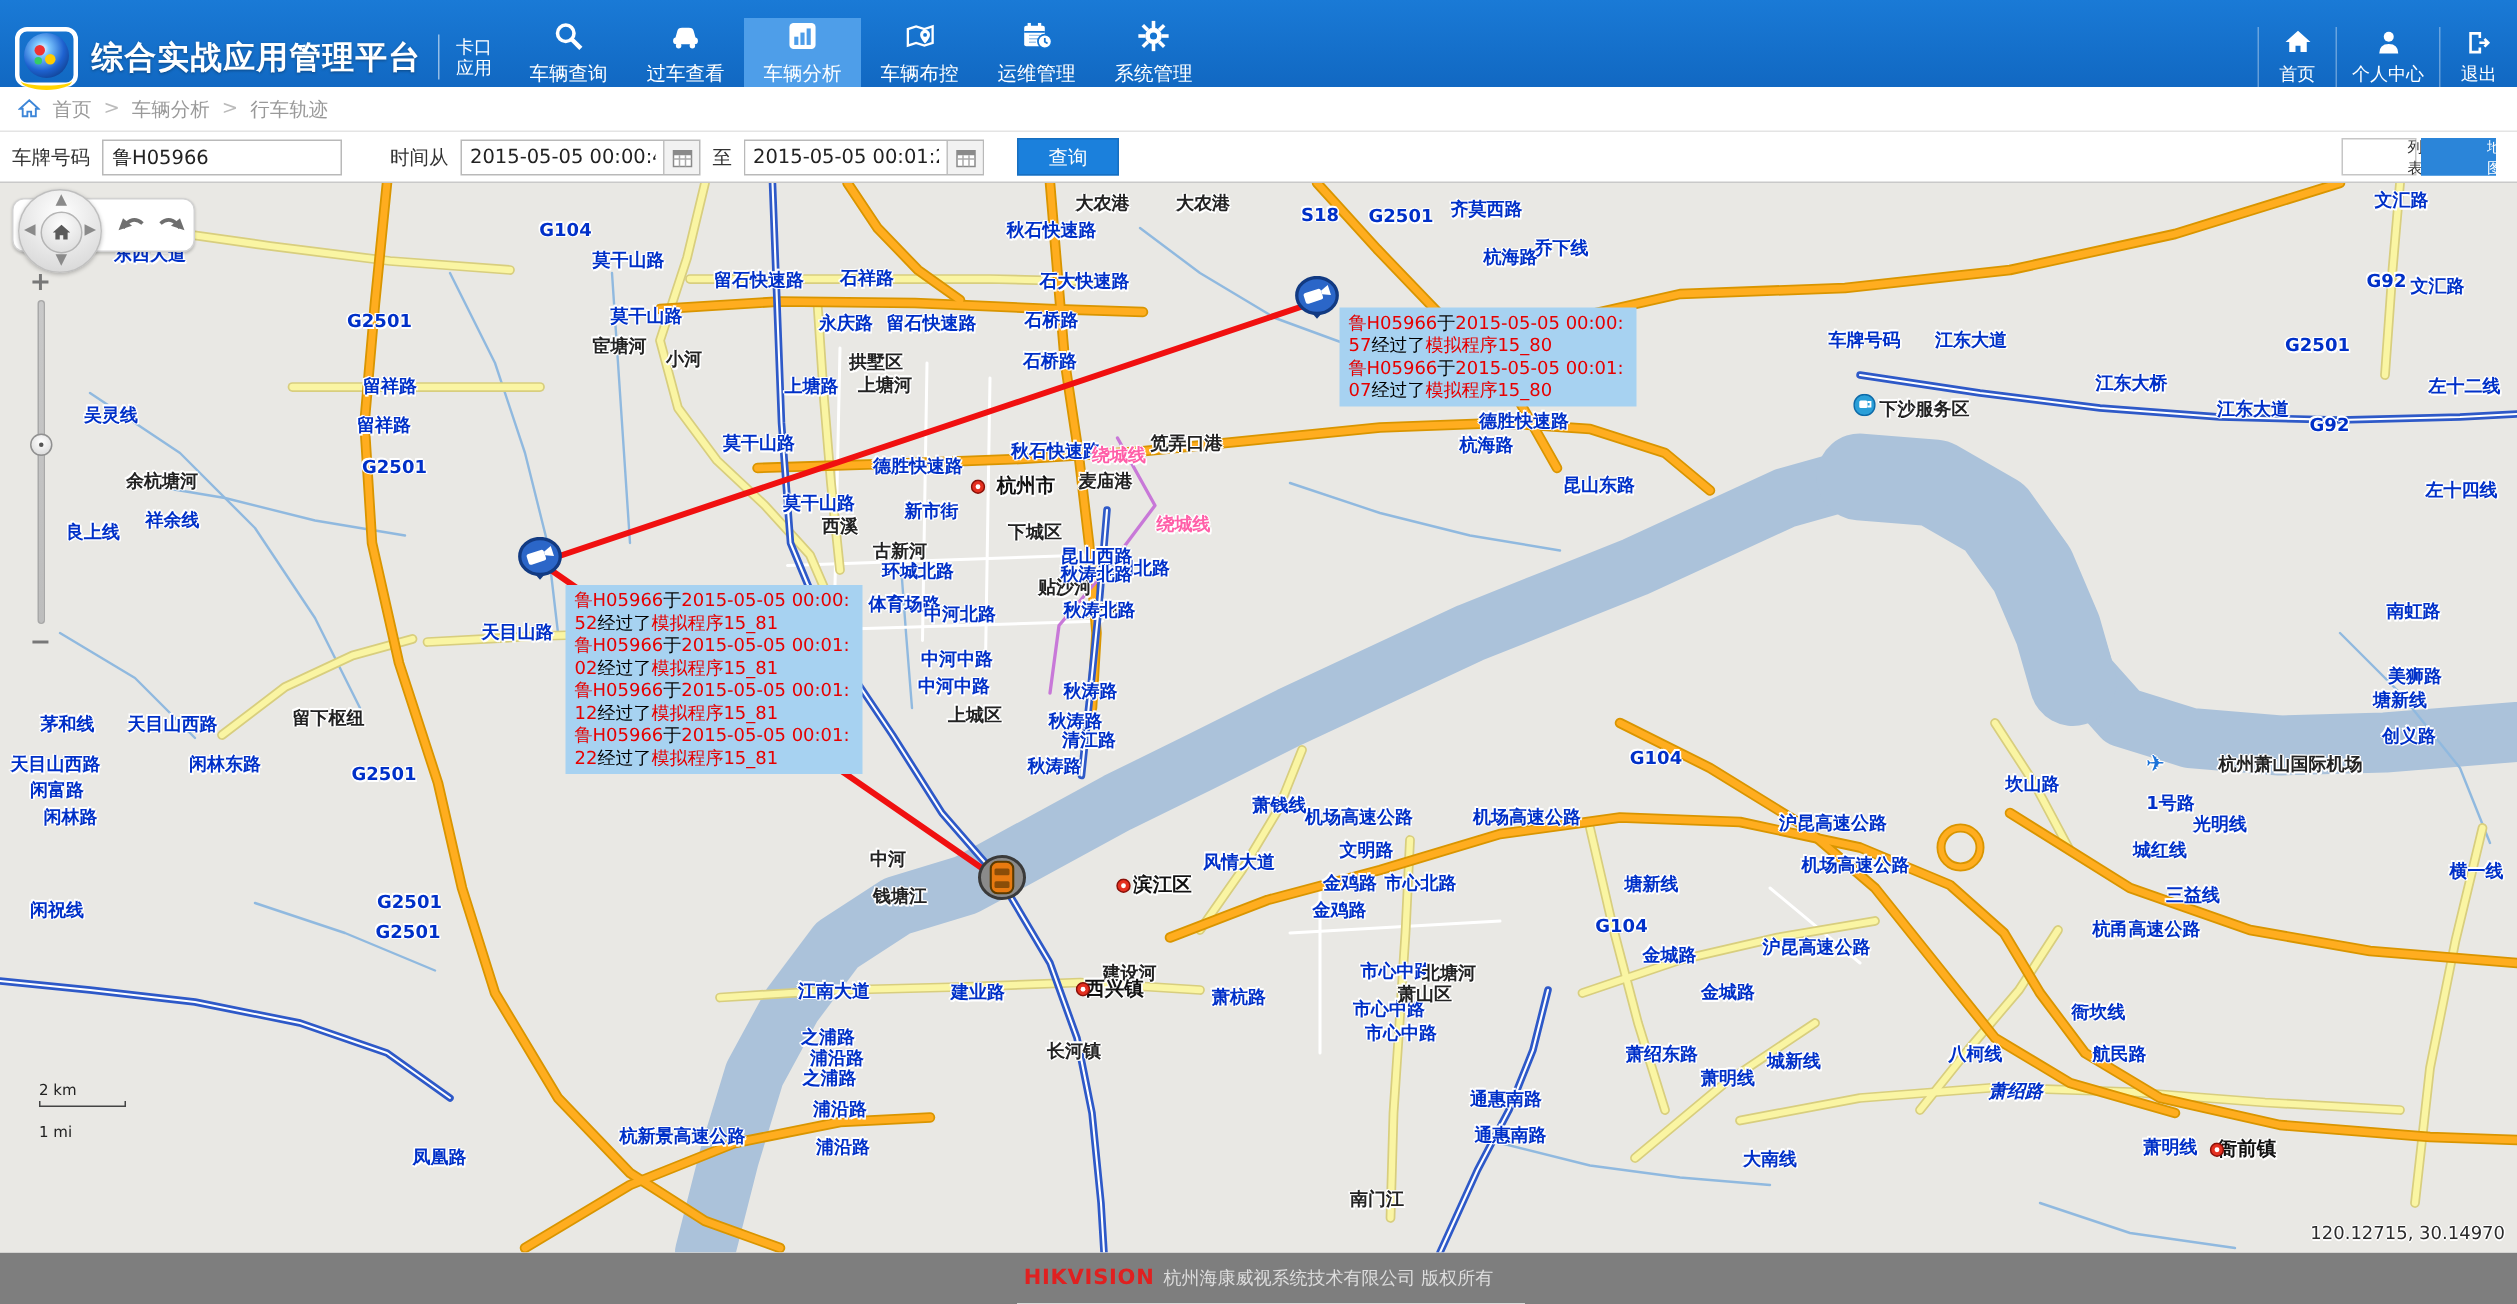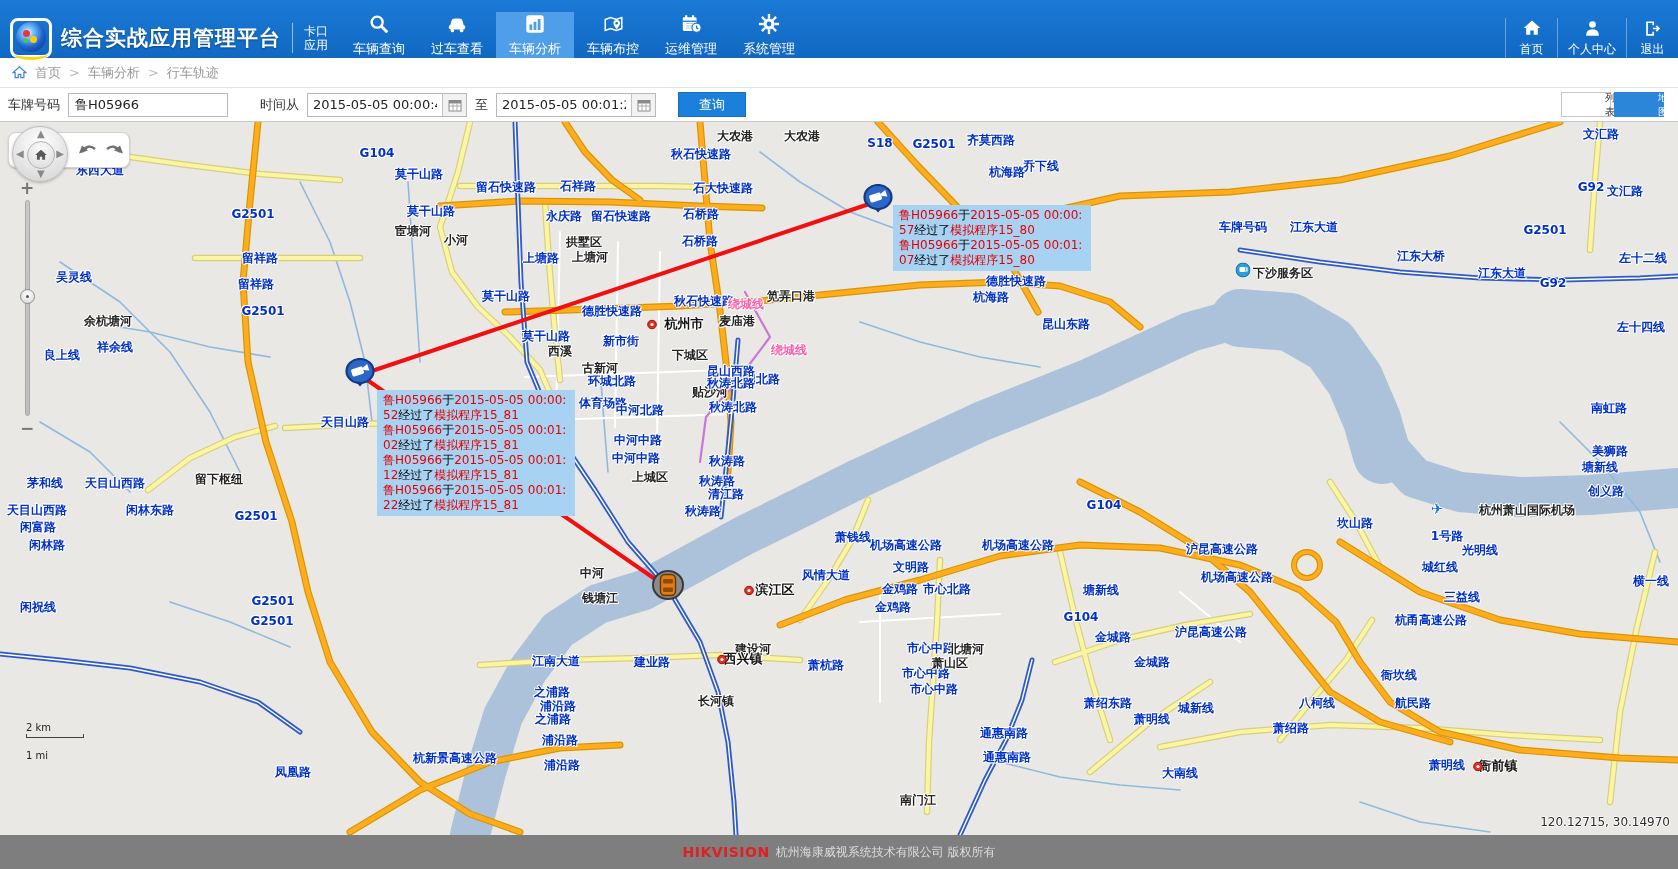--- a/index.html
+++ b/index.html
@@ -483,21 +483,21 @@
       <div class="map-label" style="left: 1108px; top: 581px;">萧绍东路</div>
       <div class="map-label" style="left: 1152px; top: 597px;">萧明线</div>
       <div class="map-label" style="left: 1196px; top: 586px;">城新线</div>
       <div class="map-label" style="left: 1317px; top: 581px;">八柯线</div>
       <div class="map-label" style="left: 1399px; top: 553px;">衙坎线</div>
       <div class="map-label" style="left: 1413px; top: 581px;">航民路</div>
       <div class="map-label" style="left: 1211px; top: 510px;">沪昆高速公路</div>
       <div class="map-label" style="left: 1431px; top: 498px;">杭甬高速公路</div>
       <div class="map-label" style="left: 1004px; top: 611px;">通惠南路</div>
       <div class="map-label" style="left: 1007px; top: 635px;">通惠南路</div>
-      <div class="map-label" style="left: 1291px; top: 606px;">萧绍路</div>
+      <div class="map-label" style="left: 1344px; top: 606px; font-style: italic;">萧绍路</div>
       <div class="map-label" style="left: 1447px; top: 643px;">萧明线</div>
       <div class="map-label c" style="left: 1498px; top: 644px;">衙前镇</div>
       <div class="map-label" style="left: 1180px; top: 651px;">大南线</div>
       <div class="map-label" style="left: 293px; top: 650px;">凤凰路</div>
       <div class="map-label" style="left: 38px; top: 485px;">闲祝线</div>
       <div class="map-label" style="left: 273px; top: 479px;">G2501</div>
       <div class="map-label" style="left: 272px; top: 499px;">G2501</div>
       <div class="map-label" style="left: 556px; top: 539px;">江南大道</div>
       <div class="map-label" style="left: 632px; top: 540px; padding-left: 40px;">建业路</div>
       <div class="map-label k" style="left: 753px; top: 527px;">建设河</div>

